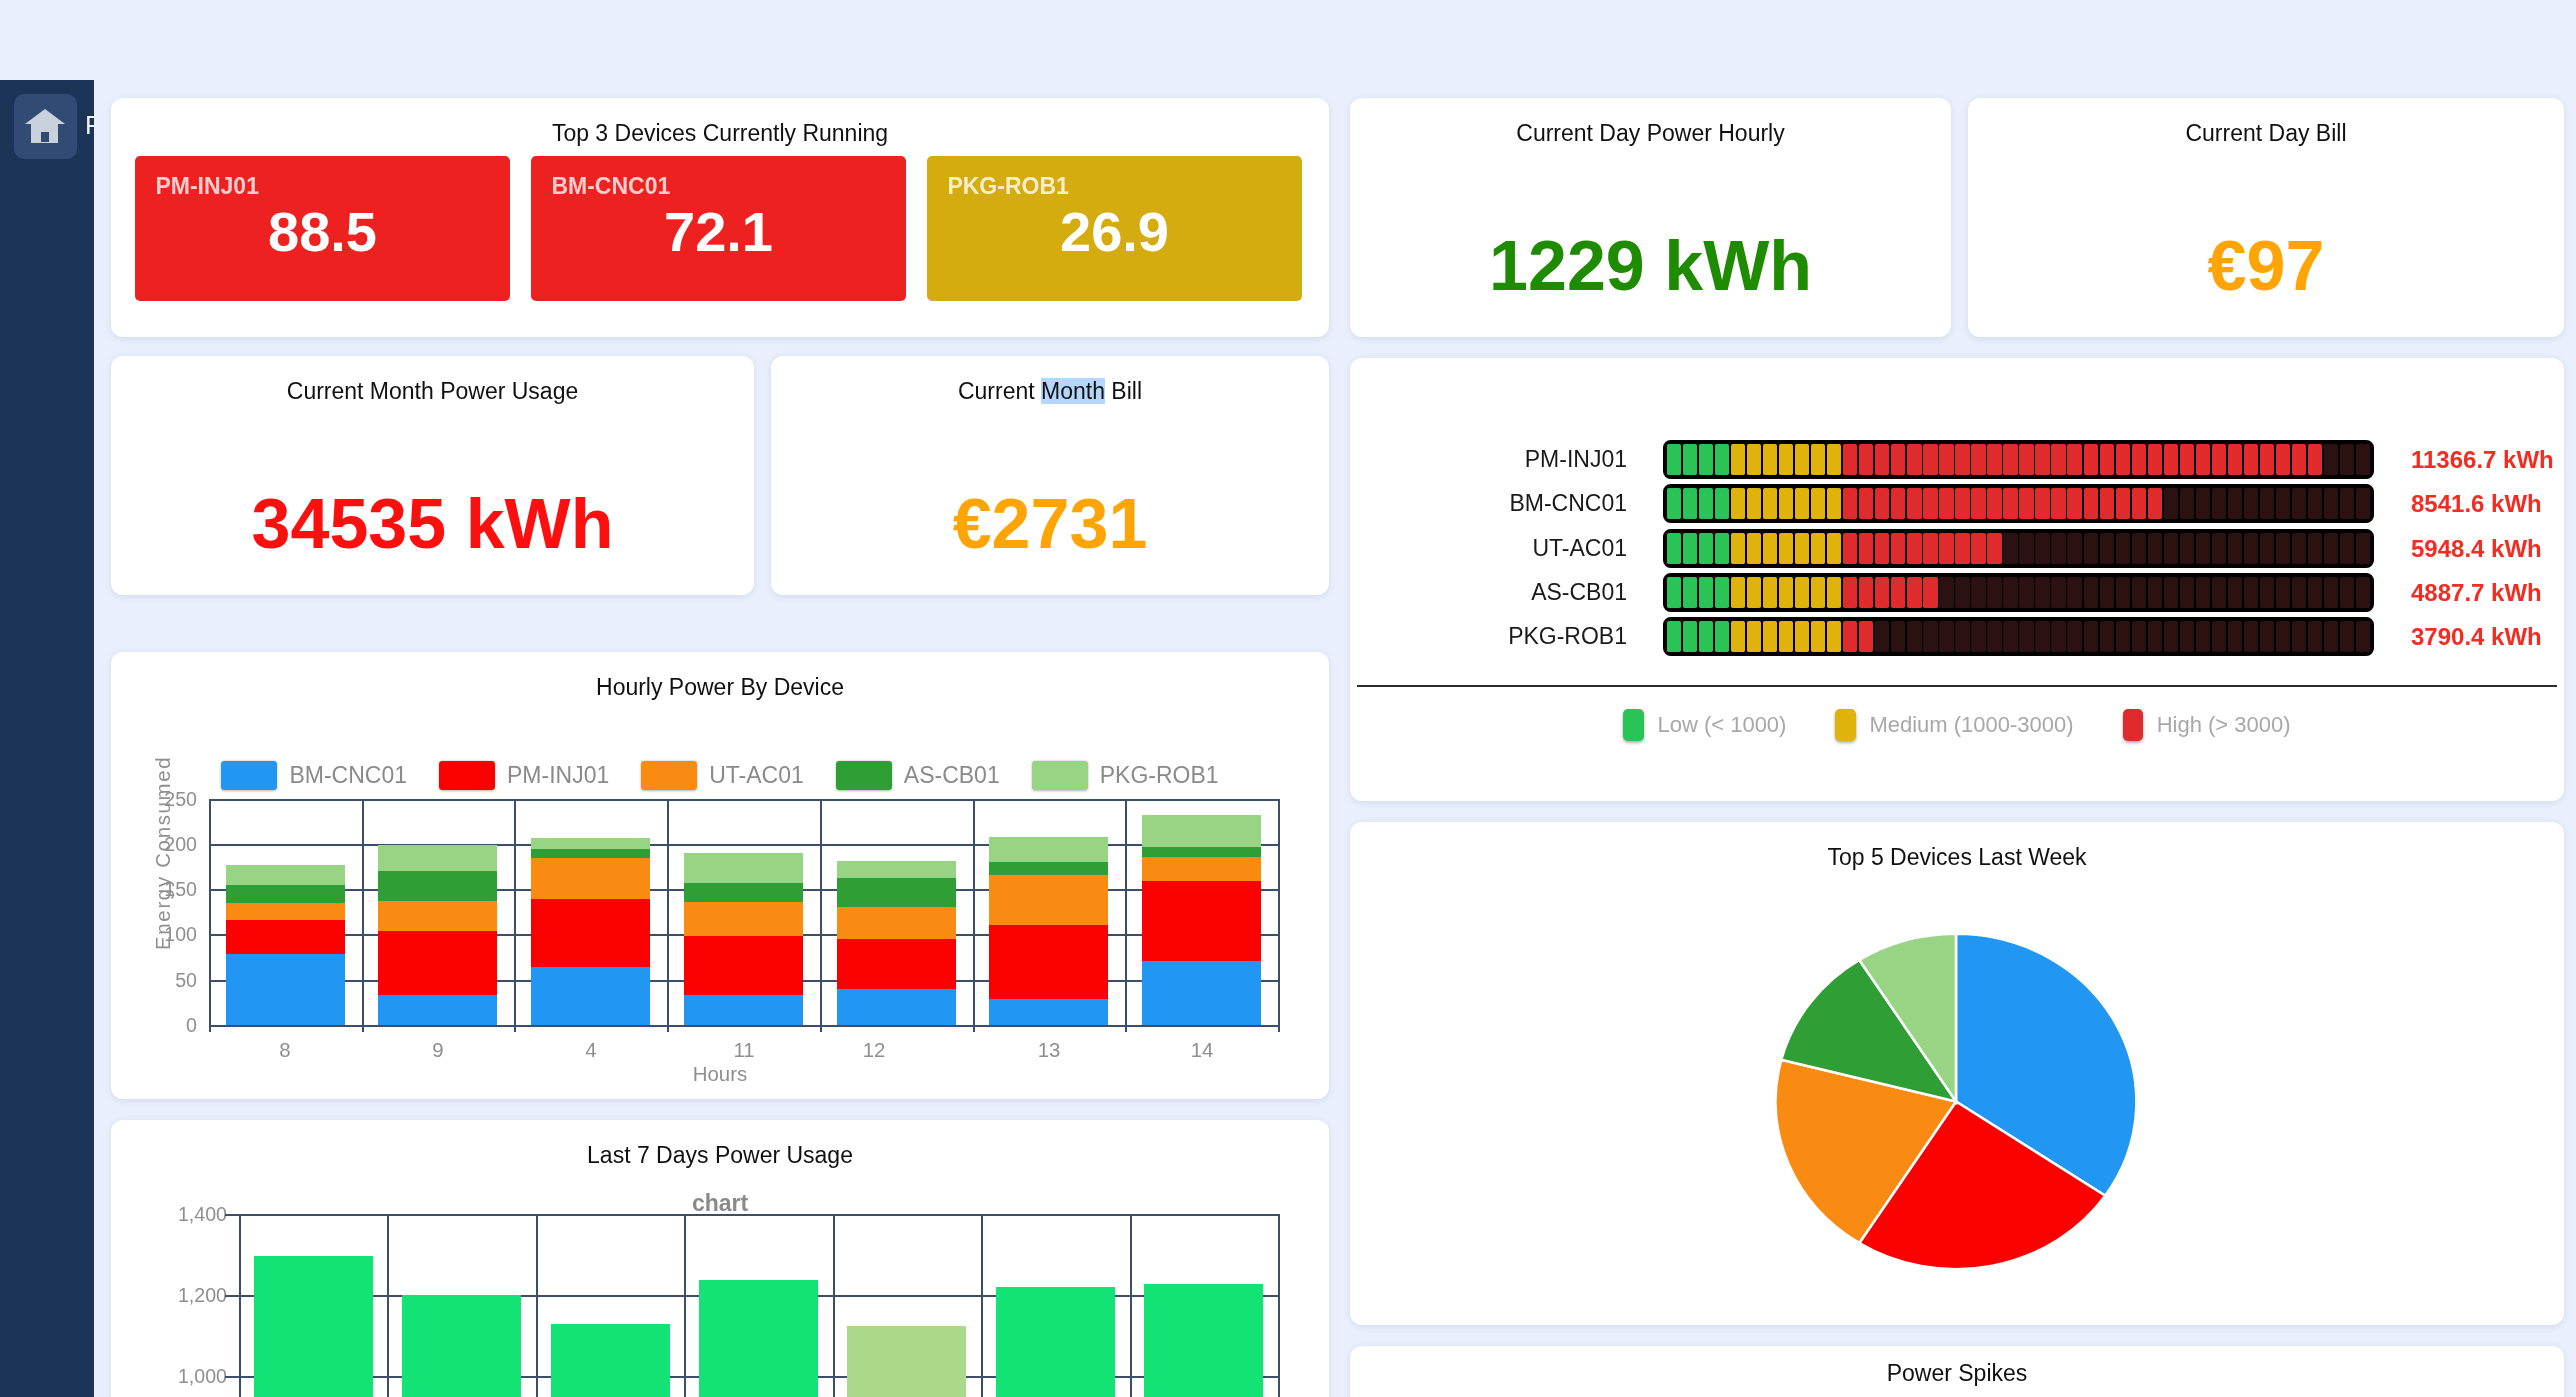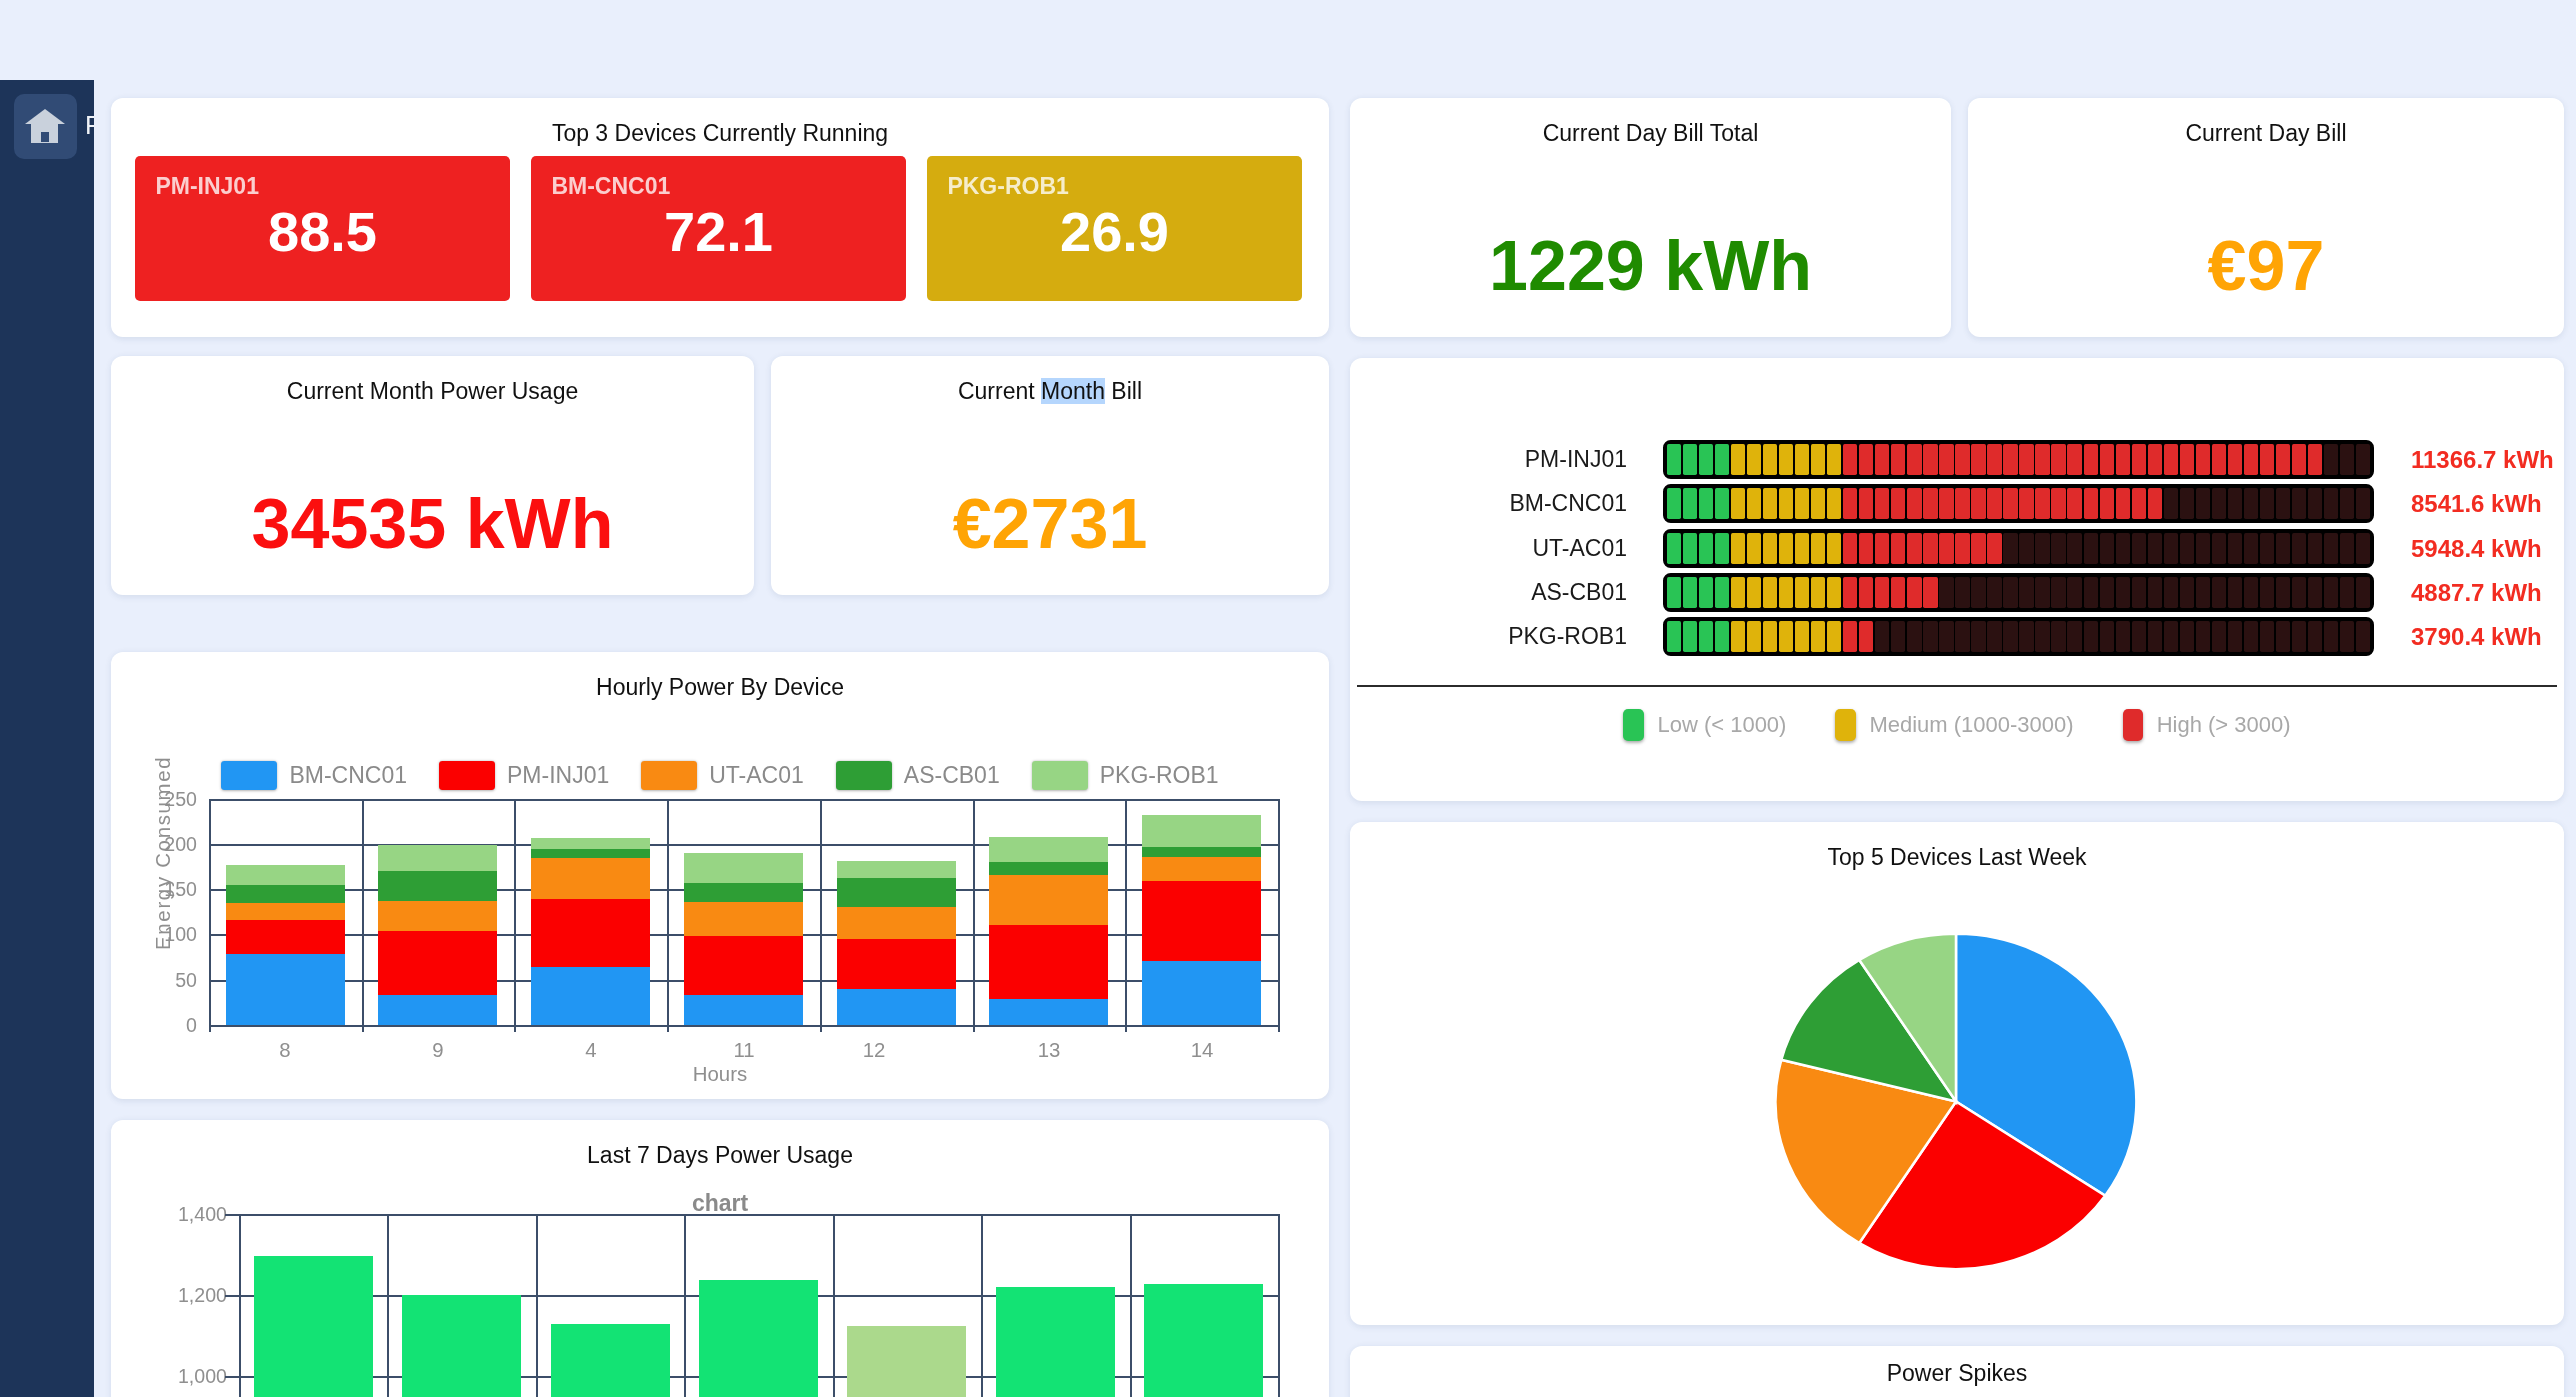--- a/index.html
+++ b/index.html
@@ -105,21 +105,21 @@
             <div class="t-val">72.1</div>
           </div>
           <div class="tile" style="background: rgb(213, 172, 15);">
             <div class="t-name">PKG-ROB1</div>
             <div class="t-val">26.9</div>
           </div>
         </div>
     </div>
 
     <div class="card" style="left:1256px; top:18px; width:601px; height:239px;">
-      <div class="card-title">Current Day Bill Total</div>
+      <div class="card-title">Current Day Power Hourly</div>
       <div class="big-val" style="top:128px; font-size:70px; color:#1f8b00;">1229 kWh</div>
     </div>
 
     <div class="card" style="left:1874px; top:18px; width:596px; height:239px;">
       <div class="card-title">Current Day Bill</div>
       <div class="big-val" style="top:128px; font-size:70px; color:#ffa405;">€97</div>
     </div>
 
     <div class="card" style="left:17px; top:276px; width:643px; height:239px;">
       <div class="card-title">Current Month Power Usage</div>

